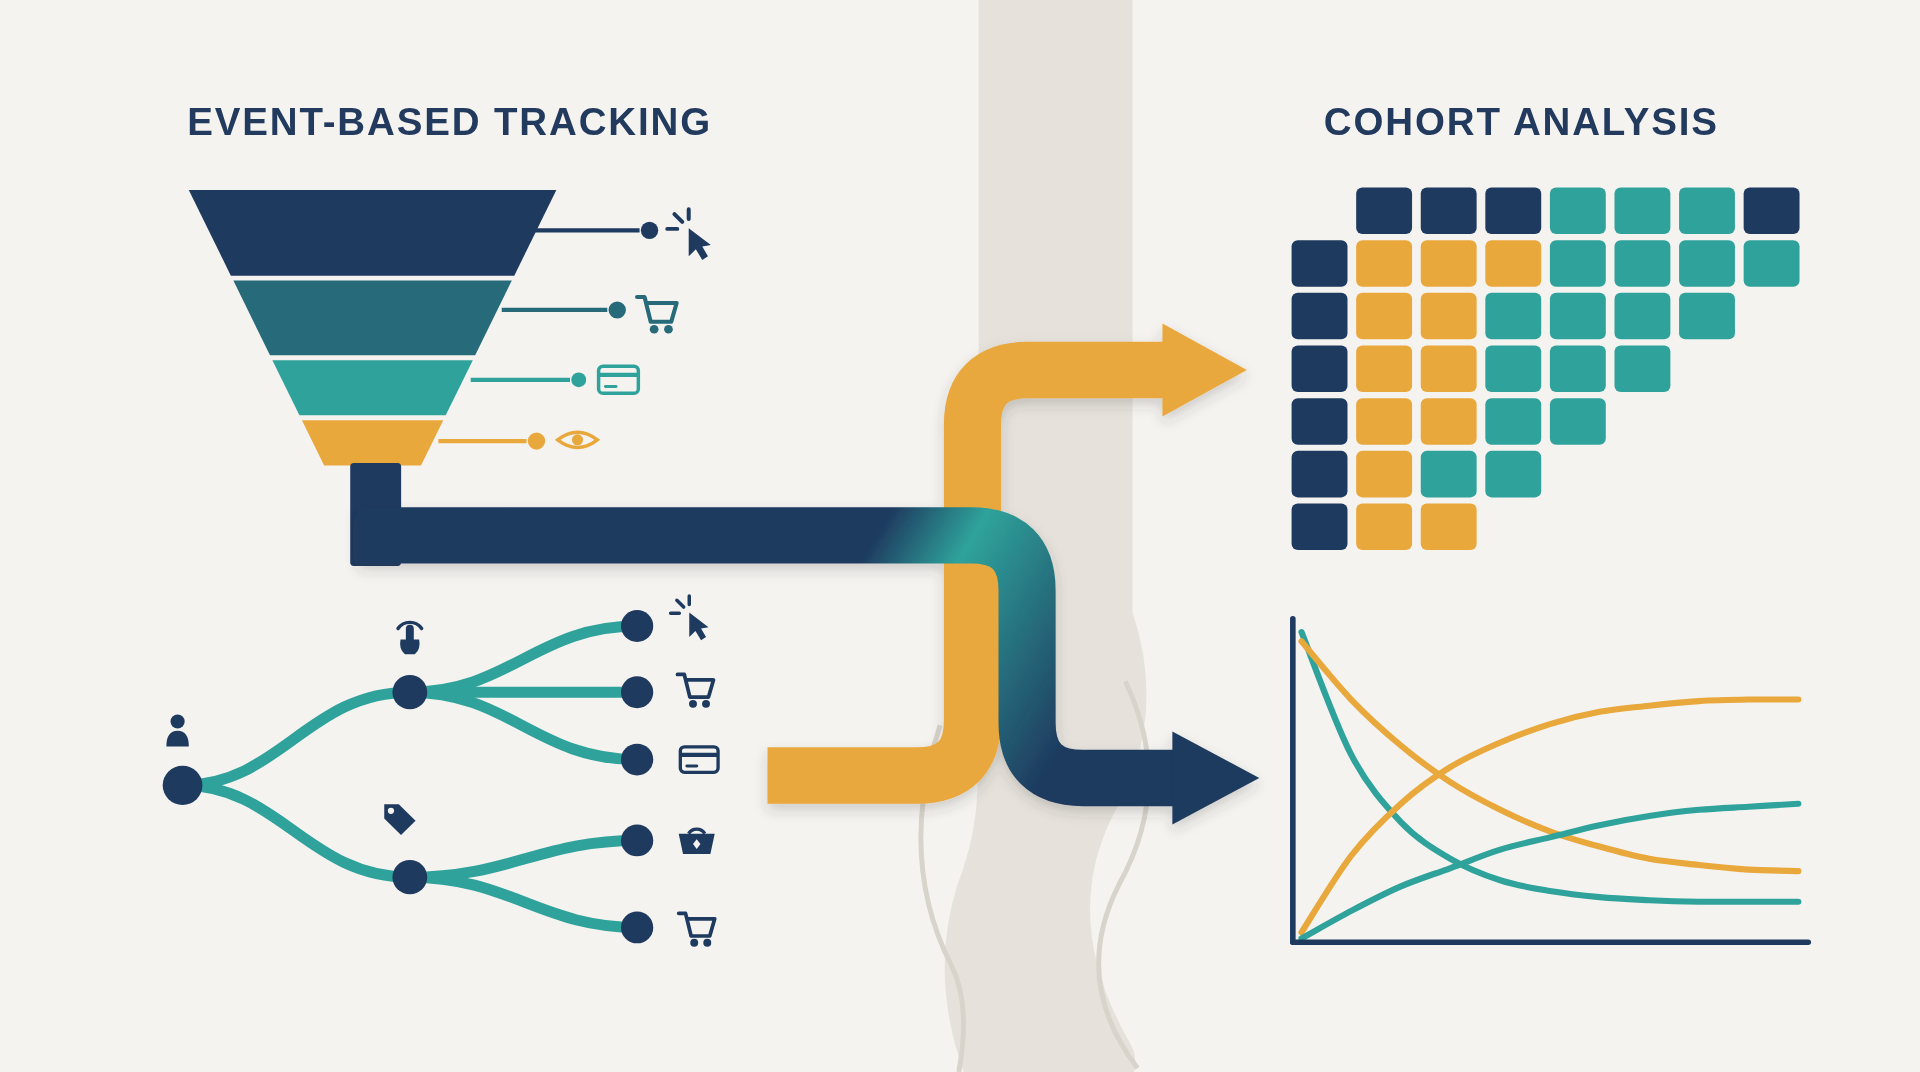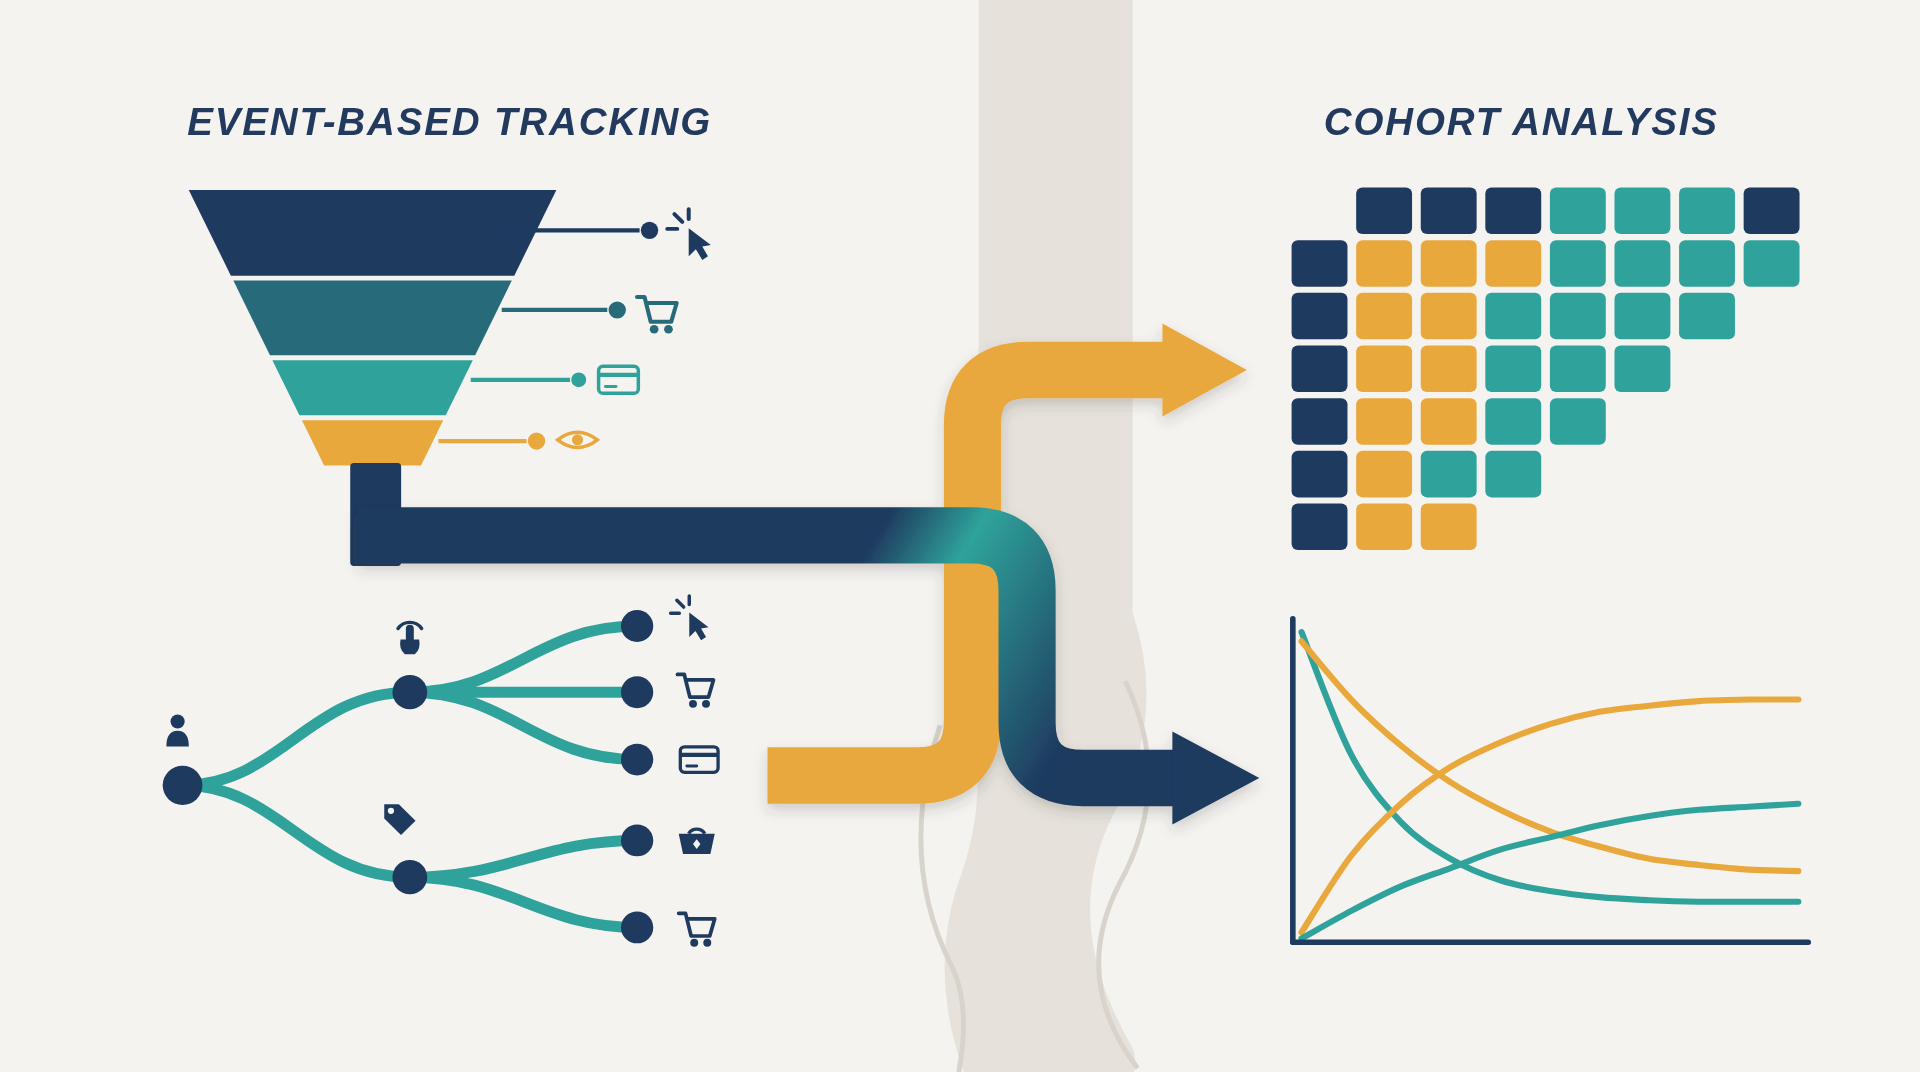--- a/index.html
+++ b/index.html
@@ -1,16 +1,16 @@
 <!DOCTYPE html>
 <html style="--background: #f5f3f0; --band: #e6e2db; --band_line: #d9d4cb; --navy: #1e3a5f; --dark_teal: #276b7a; --teal: #2fa39b; --orange: #e9a83c; --title: #223a5e;"><head>
 <meta charset="utf-8">
 <style>
   html,body{margin:0;padding:0;background:#f5f3f0;}
-  .stage{width:1920px;height:1072px;overflow:hidden;position:relative;font-style:italic;}
+  .stage{width:1920px;height:1072px;overflow:hidden;position:relative;}
   svg{display:block;}
   .title{font-family:"Liberation Sans",sans-serif;font-weight:700;font-size:31px;letter-spacing:1.5px;fill:var(--title,#223a5e);text-anchor:middle;}
   .axis{stroke:var(--navy,#1e3a5f);stroke-width:4.5;stroke-linecap:round;fill:none;}
   .tree-link{stroke:var(--teal,#2fa39b);stroke-width:9;fill:none;stroke-linecap:round;}
   .node{fill:var(--navy,#1e3a5f);}
   .band{fill:var(--band,#e6e2db);}
   .band-line{fill:none;stroke:var(--band_line,#d9d4cb);stroke-width:4;}
 </style>
 </head>
 <body>

